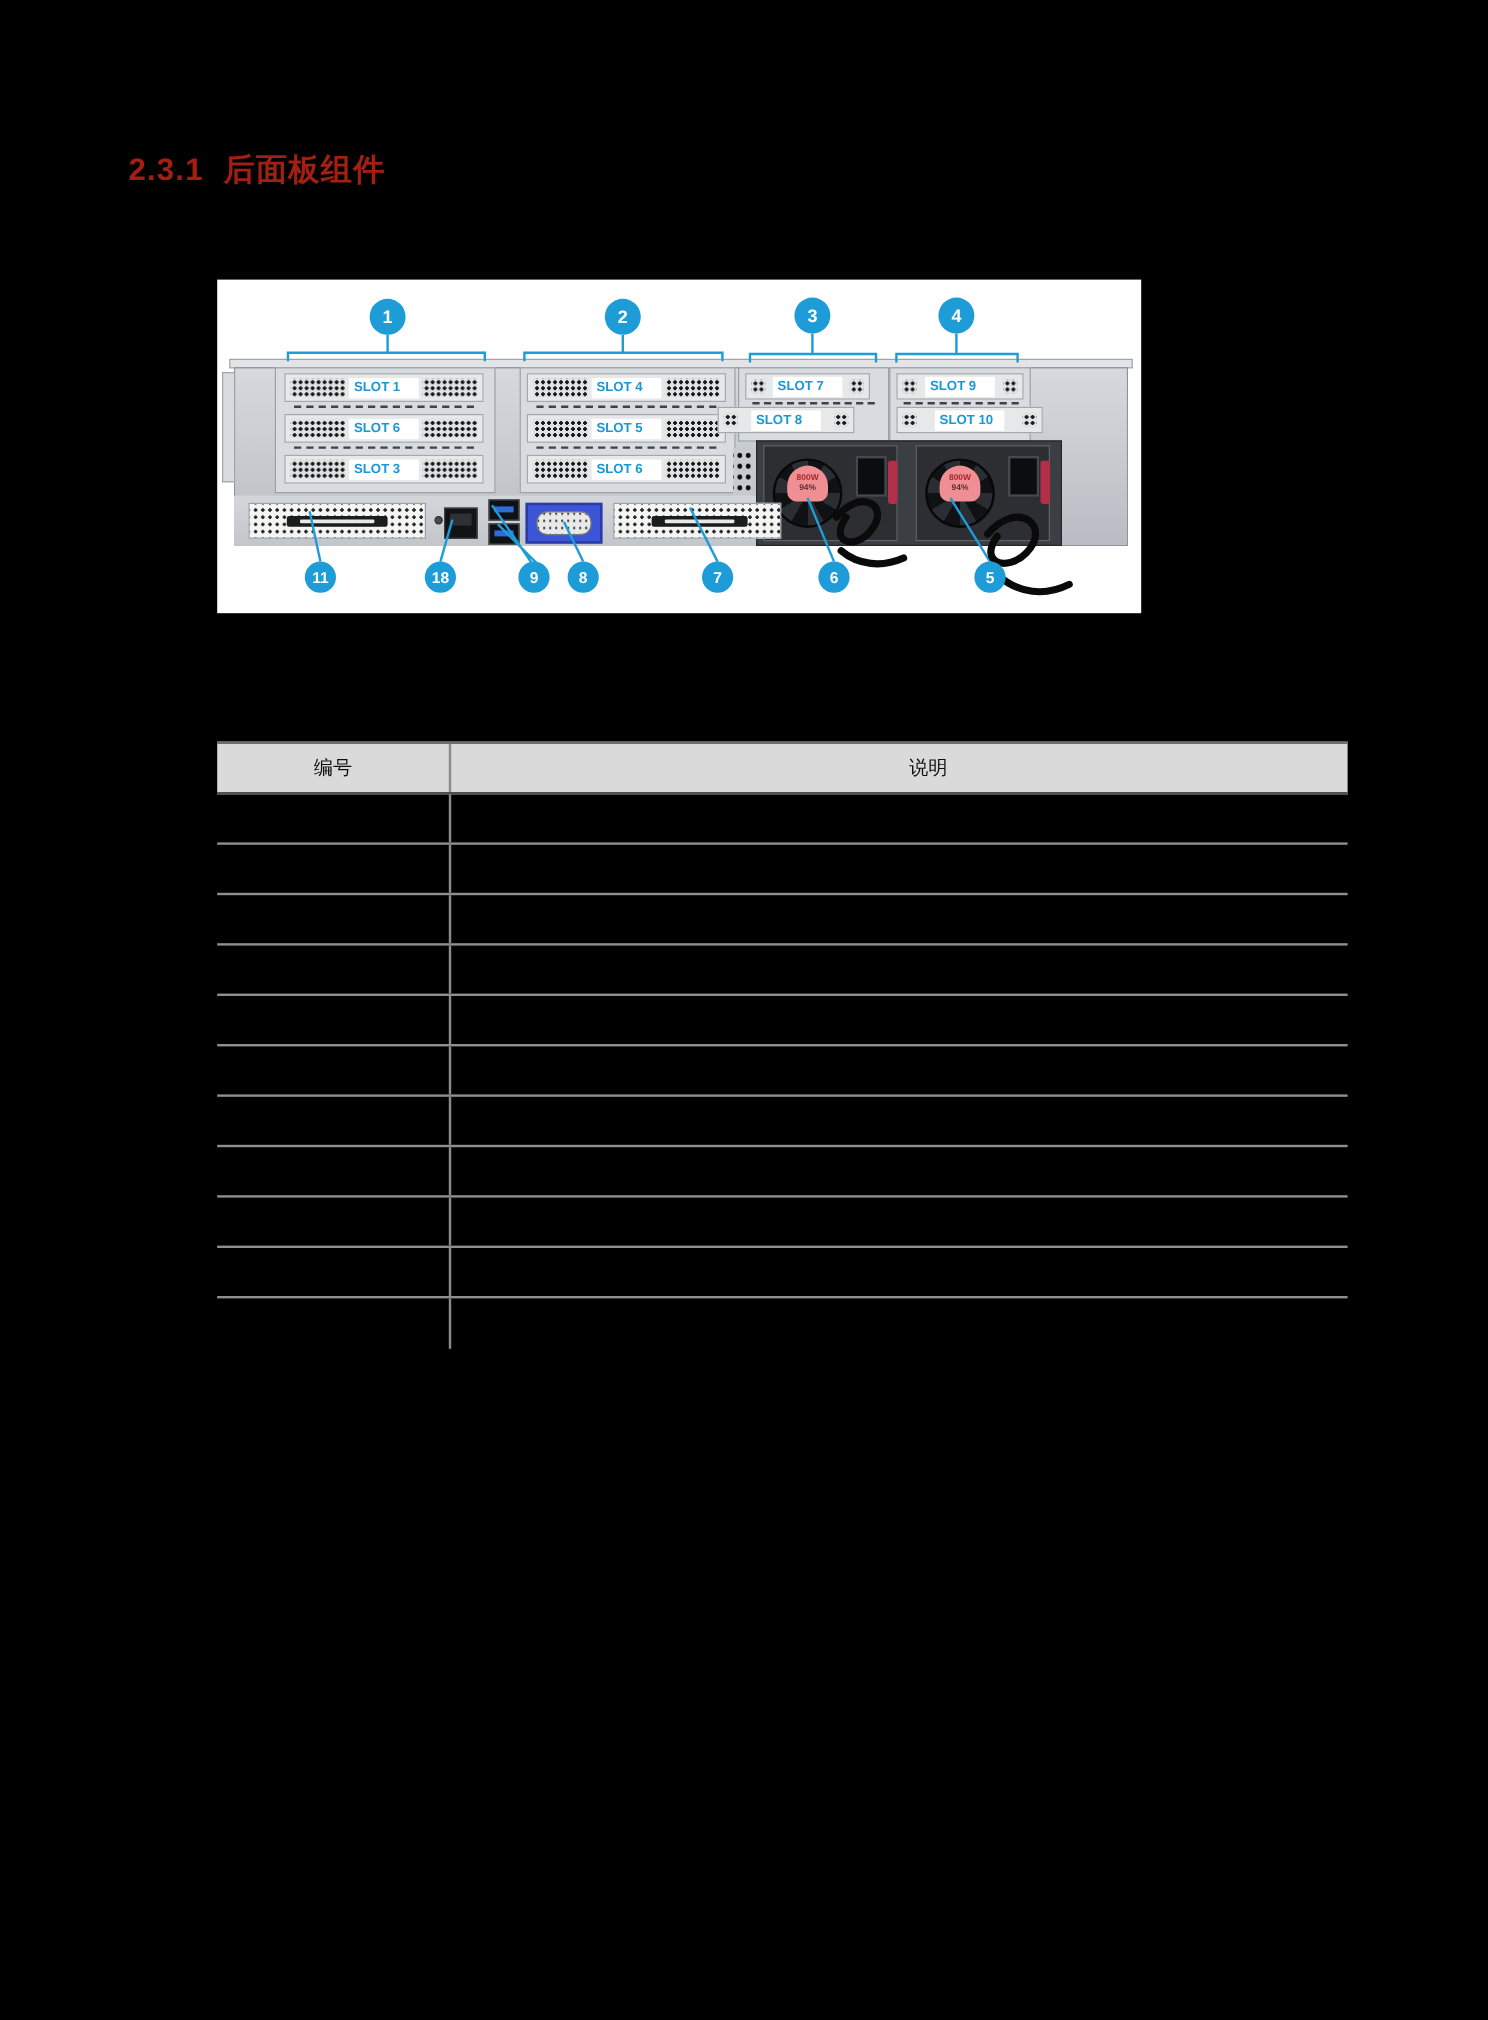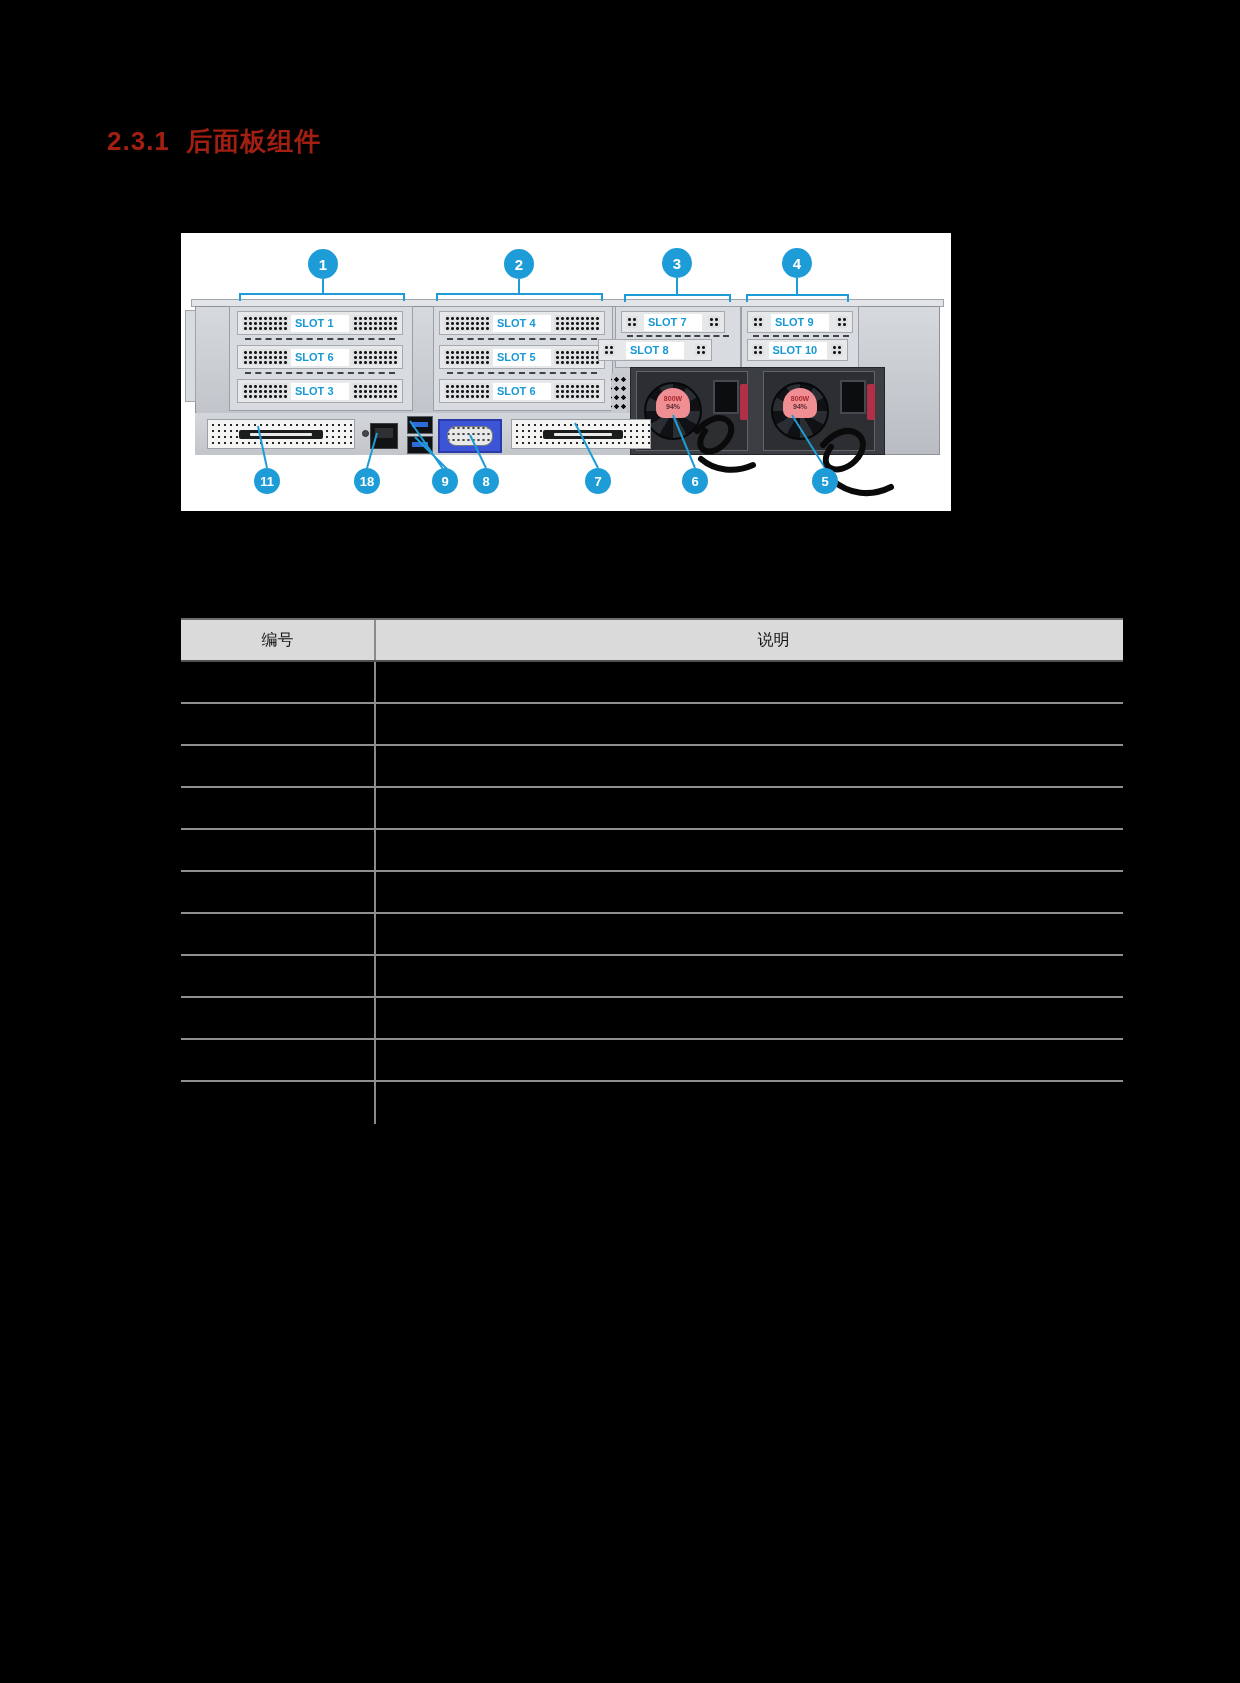--- a/index.html
+++ b/index.html
@@ -167,21 +167,21 @@
   </div>
 
   <div class="abs slotrow" style="left:566px;top:78px;width:106px;height:22px">
     <div class="vent sm"></div>
     <div class="slotlabel">
         <span>SLOT 9</span>
       </div>
     <div class="vent sm"></div>
   </div>
   <div class="abs dotsep" style="left:572px;top:102px;width:96px"></div>
-  <div class="abs slotrow" style="left:566px;top:106px;width:101px;height:22px">
+  <div class="abs slotrow" style="left:566px;top:106px;width:122px;height:22px">
     <div class="vent sm"></div>
     <div class="slotlabel">
         <span>SLOT 10</span>
       </div>
     <div class="vent sm"></div>
   </div>
 
   <div class="abs darkvent"></div>
   <div class="abs psubay"></div>
   <div class="abs psu" style="left:455px">

